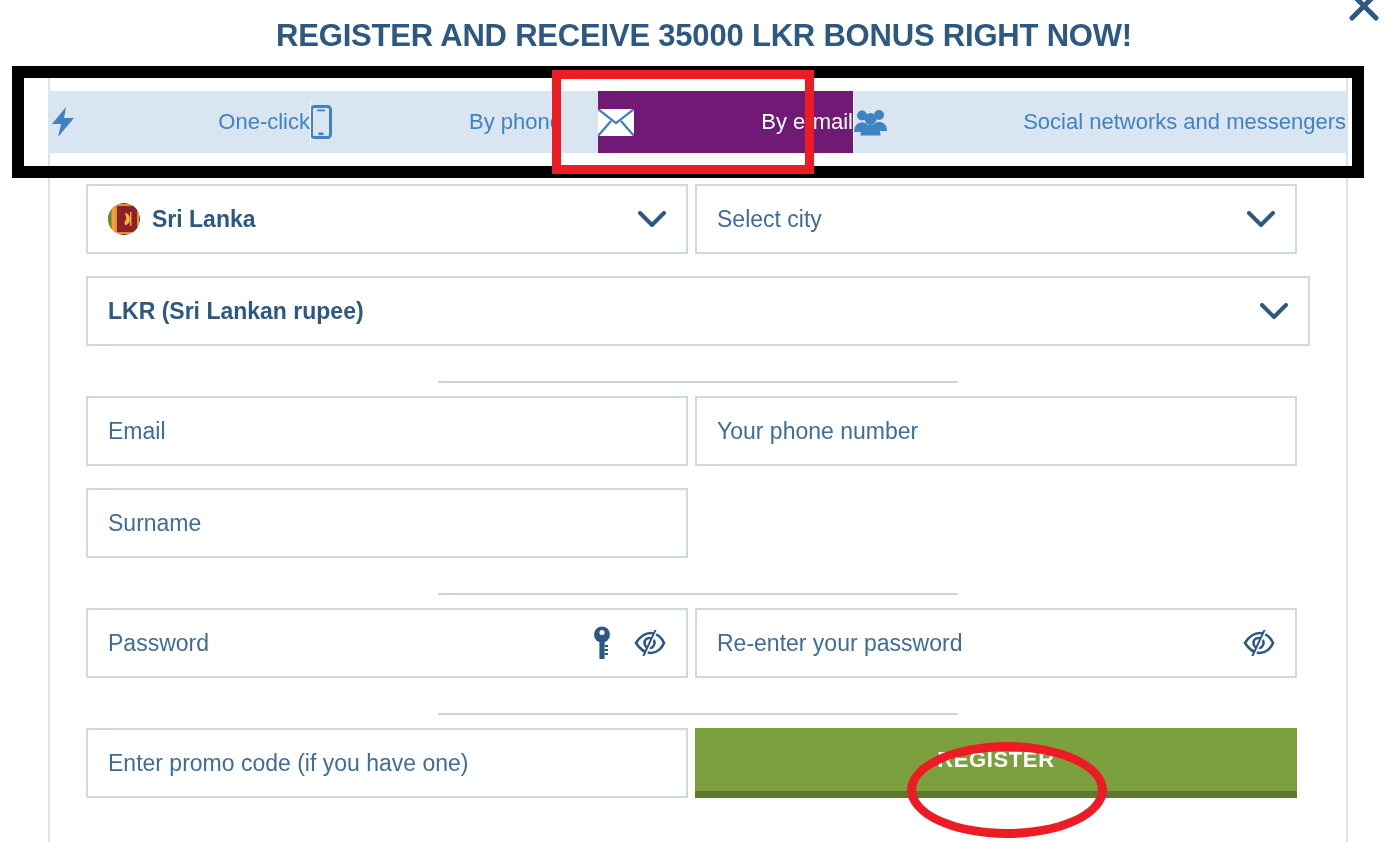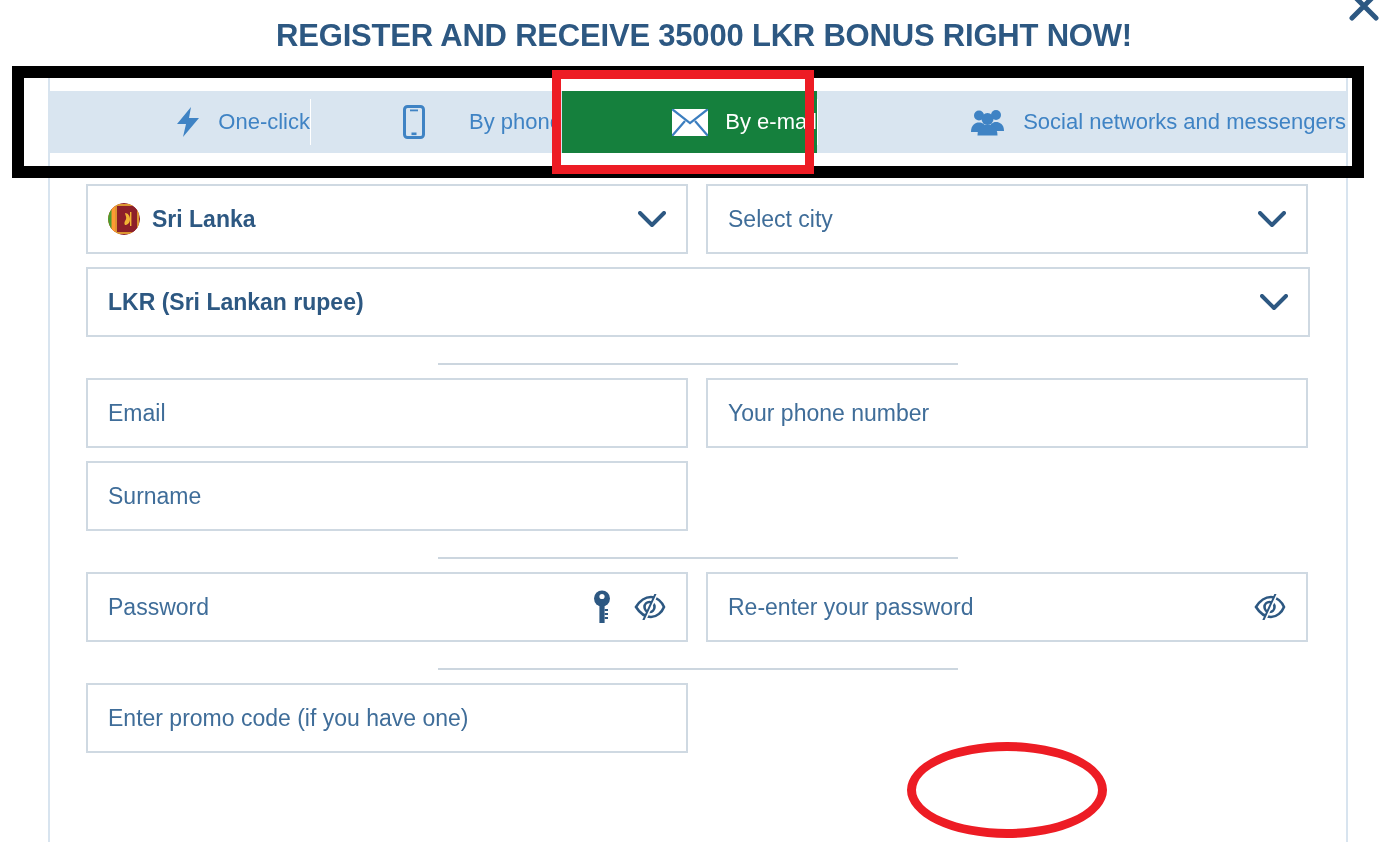--- a/index.html
+++ b/index.html
@@ -65,43 +65,44 @@
     top: 15px;
     width: 1296px;
     height: 62px;
     background: #d9e5f0;
     display: flex;
     align-items: stretch;
   }
   .tab {
     display: flex;
     align-items: center;
-    justify-content: flex-end;
+    justify-content: space-between;
     gap: 17px;
     color: #3f83c4;
     font-size: 22px;
     cursor: pointer;
     position: relative;
     box-sizing: border-box;
   }
   .tab + .tab::before {
     content: "";
     position: absolute;
     left: 0;
     top: 8px;
     bottom: 8px;
     width: 1px;
     background: #ffffff;
   }
   .tab-one-click { width: 260px; }
   .tab-by-phone  { width: 252px; gap: 44px; }
   .tab-by-email  {
     width: 255px;
-    background: #15803d;
+    background: #701a75;
     color: #ffffff;
+    margin-left: 36px;
   }
   .tab-by-email::before { display: none; }
   .tab-social    { flex: 1; }
   .tab-icon {
     display: flex;
     align-items: center;
     justify-content: center;
   }
   .tab-icon svg { display: block; }
 
@@ -145,22 +146,22 @@
 
   
   .form {
     position: absolute;
     left: 36px;
     top: 108px;
     width: 1224px;
   }
   .row {
     display: flex;
-    gap: 18px;
-    margin-bottom: 13px;
+    gap: 7px;
+    margin-bottom: 22px;
   }
   .field {
     position: relative;
     box-sizing: border-box;
     height: 70px;
     border: 2px solid #cfd9e2;
     background: #ffffff;
     display: flex;
     align-items: center;
     padding: 0 20px;
@@ -412,20 +413,21 @@
     </div>
 
     <div class="divider-wrap">
       <div class="divider"></div>
     </div>
 
     <div class="row">
       <div class="field col">
         <span class="value placeholder">Enter promo code (if you have one)</span>
       </div>
+      <button class="register-btn">REGISTER</button>
     </div>
 
   </div>
 </div>
 
 <div class="anno-black-frame"></div>
 <div class="anno-red-rect"></div>
 <div class="anno-red-ellipse"></div>
 
 </body></html>

